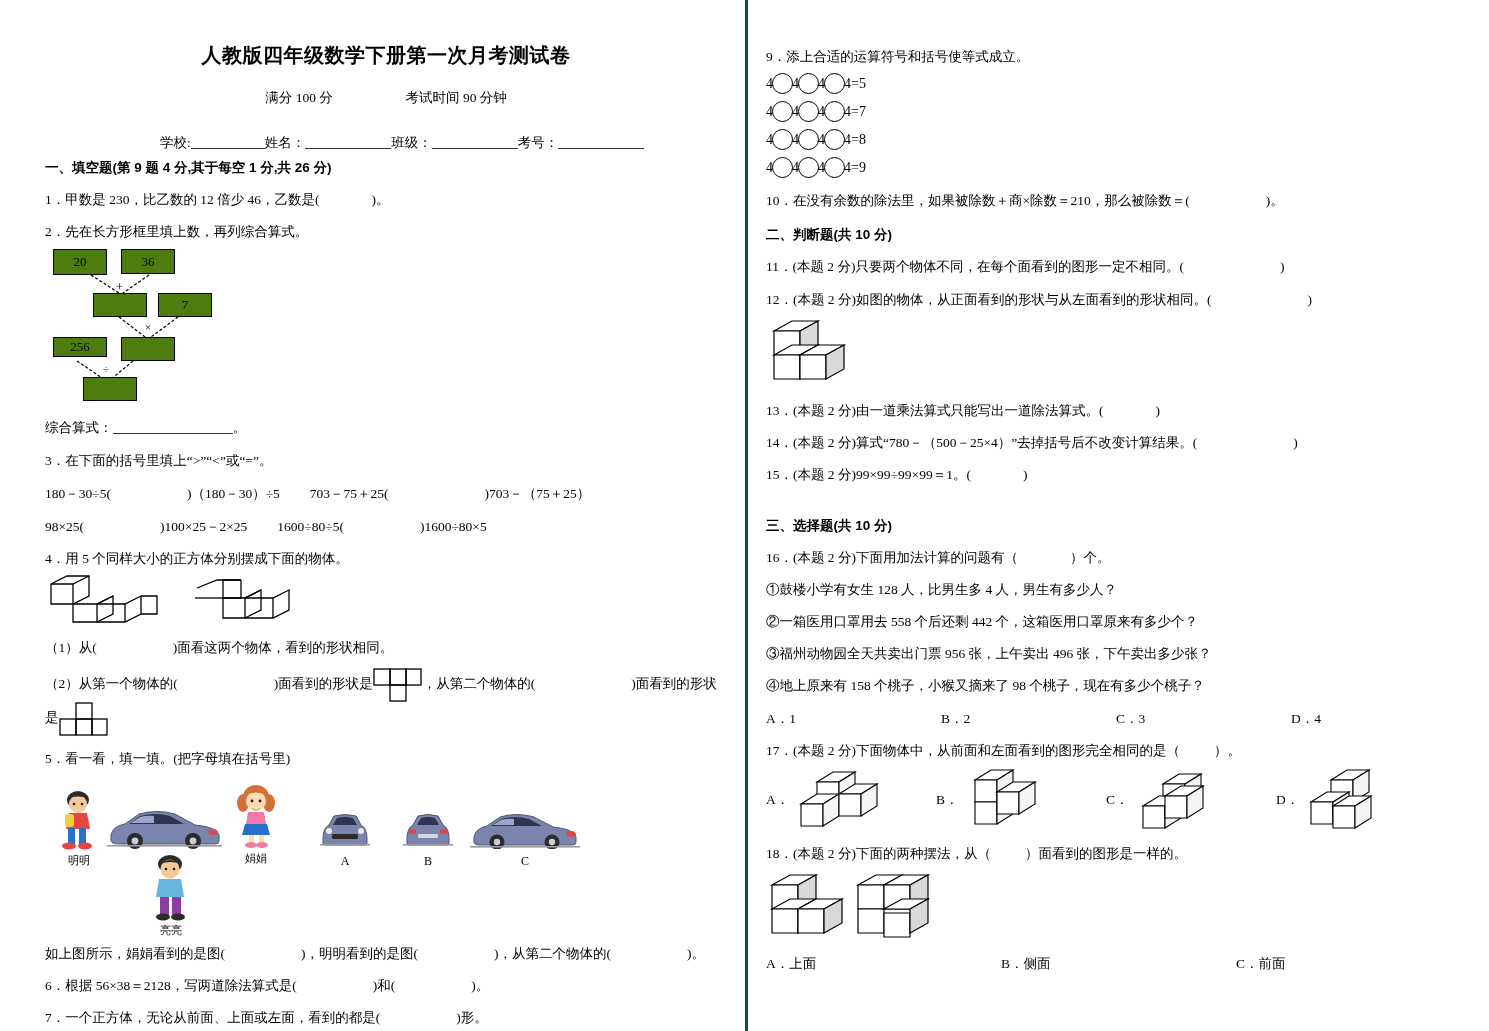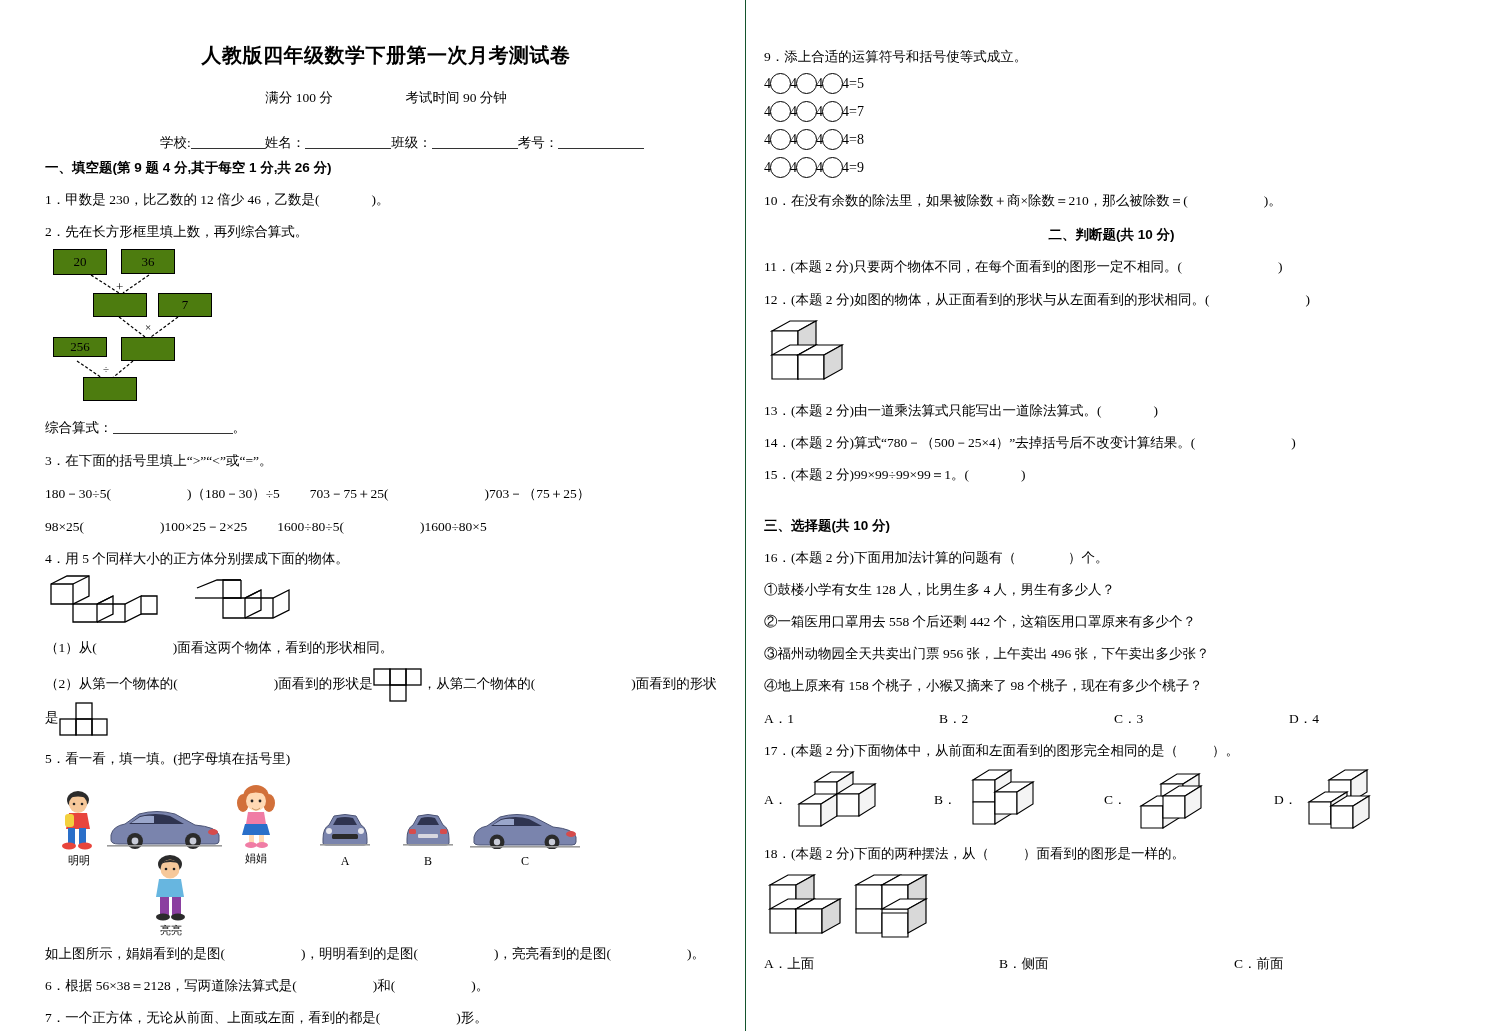--- a/index.html
+++ b/index.html
@@ -7,21 +7,21 @@
   body {
     width: 1489px; height: 1031px;
     background: #ffffff;
     font-family: "Liberation Serif", "DejaVu Serif", serif;
     color: #000;
     overflow: hidden;
     position: relative;
   }
   .page { width:1489px; height:1031px; position:relative; display:flex; }
   .col-left { width:745px; position:relative; padding: 0 18px 0 45px; }
-  .col-right { width:744px; position:relative; padding: 0 30px 0 18px; border-left:1px solid #14532d; }
+  .col-right { width:744px; position:relative; padding: 0 30px 0 18px; border-left:3px solid #14532d; }
 
   h1.title {
     font-family:"Liberation Sans","DejaVu Sans",sans-serif;
     font-weight:bold; font-size:20px; text-align:center;
     margin:42px 0 0 0; letter-spacing:0.5px;
   }
   .subtitle { text-align:center; font-size:13.5px; margin-top:20px; }
   .subtitle .gap { display:inline-block; width:66px; }
   .infoline { font-size:13.5px; margin-top:27px; padding-left:115px; white-space:nowrap;}
   .ul-s { display:inline-block; border-bottom:1px solid #333; width:74px; height:14px; vertical-align:-2px;}
@@ -300,21 +300,21 @@
           <circle cx="82" cy="37" r="7.5" fill="#2b2b2b"></circle>
             <circle cx="82" cy="37" r="3.2" fill="#c9ccd8"></circle>
           <ellipse cx="101" cy="29" rx="5" ry="3" fill="#d64b4b"></ellipse>
           <rect x="0" y="41" width="110" height="1.6" fill="#9b9b9b"></rect>
         </svg>
         <div class="car-label">C</div>
       </div>
     </div>
 
     <div class="q" style="margin-top:18px;">
-      <span>如上图所示，娟娟看到的是图(</span><span class="blk-lg"></span><span>)，明明看到的是图(</span><span class="blk-lg"></span><span>)，亮亮看到的是图(</span><span class="blk-lg"></span><span>)。</span>
+      <span>如上图所示，娟娟看到的是图(</span><span class="blk-lg"></span><span>)，明明看到的是图(</span><span class="blk-lg"></span><span>)，从第二个物体的(</span><span class="blk-lg"></span><span>)。</span>
     </div>
 
     <div class="q">
       <span>6．根据 56×38＝2128，写两道除法算式是(</span><span class="blk-lg"></span><span>)和(</span><span class="blk-lg"></span><span>)。</span>
     </div>
 
     <div class="q">
       <span>7．一个正方体，无论从前面、上面或左面，看到的都是(</span><span class="blk-lg"></span><span>)形。</span>
     </div>
 
@@ -336,21 +336,21 @@
       <span>4</span><span class="circ"></span><span>4</span><span class="circ"></span><span>4</span><span class="circ"></span><span>4</span><span>=8</span>
     </div>
     <div class="eqrow">
       <span>4</span><span class="circ"></span><span>4</span><span class="circ"></span><span>4</span><span class="circ"></span><span>4</span><span>=9</span>
     </div>
 
     <div class="q">
       <span>10．在没有余数的除法里，如果被除数＋商×除数＝210，那么被除数＝(</span><span class="blk-lg"></span><span>)。</span>
     </div>
 
-    <div class="sec-head" style="margin-top:16px;text-align:center;">二、判断题(共 10 分)</div>
+    <div class="sec-head" style="margin-top:16px;">二、判断题(共 10 分)</div>
 
     <div class="q">
       <span>11．(本题 2 分)只要两个物体不同，在每个面看到的图形一定不相同。(</span><span class="blk-xl"></span><span>)</span>
     </div>
 
     <div class="q">
       <span>12．(本题 2 分)如图的物体，从正面看到的形状与从左面看到的形状相同。(</span><span class="blk-xl"></span><span>)</span>
     </div>
 
     <div style="margin-top:6px;">

